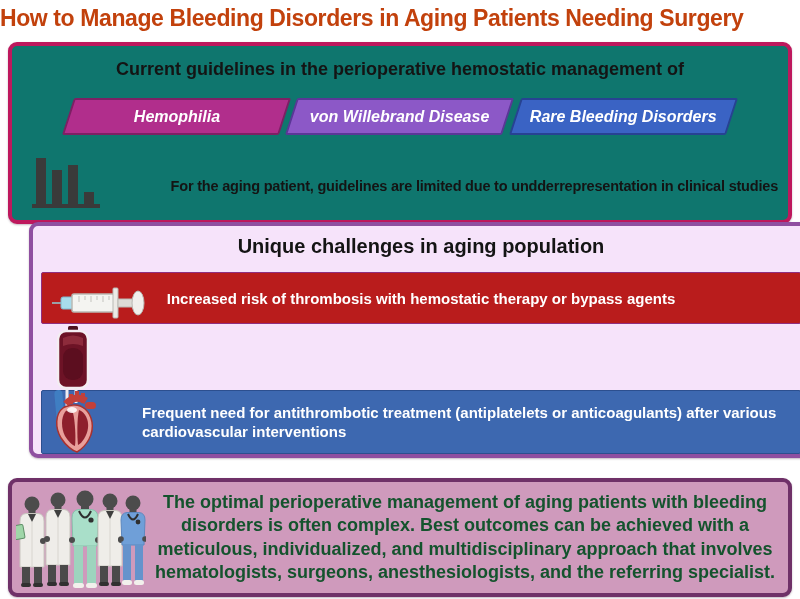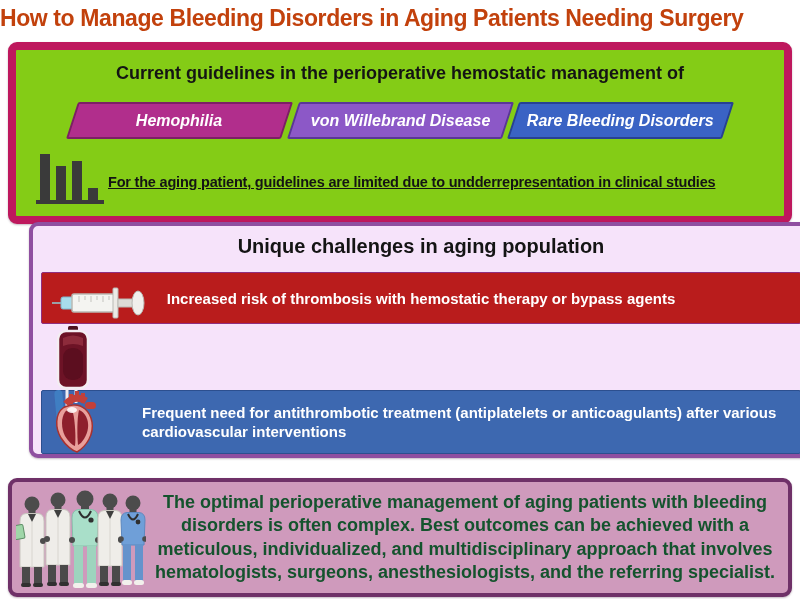--- a/index.html
+++ b/index.html
@@ -6,35 +6,35 @@
   body{width:800px;height:599px;font-family:"Liberation Sans",sans-serif;color:#111;}
   .page{position:relative;width:800px;height:599px;overflow:hidden;background:#fff;}
 
   .title{position:absolute;top:5px;left:0;width:736px;text-align:center;
          font-size:23px;font-weight:700;letter-spacing:-0.4px;white-space:nowrap;color:#c2410c;}
 
   .panel{position:absolute;left:8px;width:784px;box-sizing:border-box;border-radius:9px;
          box-shadow:0 1px 2px rgba(60,20,50,.3);}
 
   
-  .panel1{top:42px;height:182px;background:#84cc16;border:8px solid #be185d;}
+  .panel1{top:42px;height:182px;background:#0f766e;border:4px solid #be185d;}
   .p1-header{position:absolute;top:13px;left:0;right:0;text-align:center;
              font-size:18px;font-weight:700;white-space:nowrap;color:#141414;}
   .banners{position:absolute;top:52px;left:56px;right:56px;height:37px;display:flex;gap:6px;}
   .banner{flex:1;display:flex;align-items:center;justify-content:center;
           transform:skewX(-18deg);border:2px solid;border-radius:2px;}
   .banner>span{transform:skewX(18deg);color:#fff;font-style:italic;font-weight:700;
                font-size:16px;white-space:nowrap;}
   .banner.hemophilia{background:#b12e8c;border-color:#7c2064;}
   .banner.vwd{background:#8c58c7;border-color:#5a3796;}
   .banner.rbd{background:#3a63c4;border-color:#274292;}
   .p1-bottom{position:absolute;left:18px;right:10px;bottom:5px;height:58px;
              display:flex;align-items:center;}
-  .p1-note{flex:1;text-align:left;font-size:14.5px;font-weight:700;
-           white-space:nowrap;letter-spacing:-0.2px;color:#141414;text-decoration:underline;}
+  .p1-note{flex:1;text-align:right;font-size:14.5px;font-weight:700;
+           white-space:nowrap;letter-spacing:-0.2px;color:#141414;}
 
   
   .panel2{top:222px;height:236px;background:#f6e3fa;border:4px solid #8f4fa0;margin-left:21px;}
   .p2-header{position:absolute;top:9px;left:0;right:0;text-align:center;
              font-size:20px;font-weight:700;white-space:nowrap;color:#141414;}
   .row{position:absolute;left:8px;right:8px;border-radius:2px;display:flex;
        align-items:center;color:#fff;font-weight:700;font-size:15px;}
   .row1{top:46px;height:50px;background:#b91c1c;border:1px solid #8f2f80;}
   .row2{top:105px;height:50px;background:#8a62b5;border:1px solid #6f4a99;}
   .row3{top:164px;height:62px;background:#3d68b0;border:1px solid #2c4f8f;}

